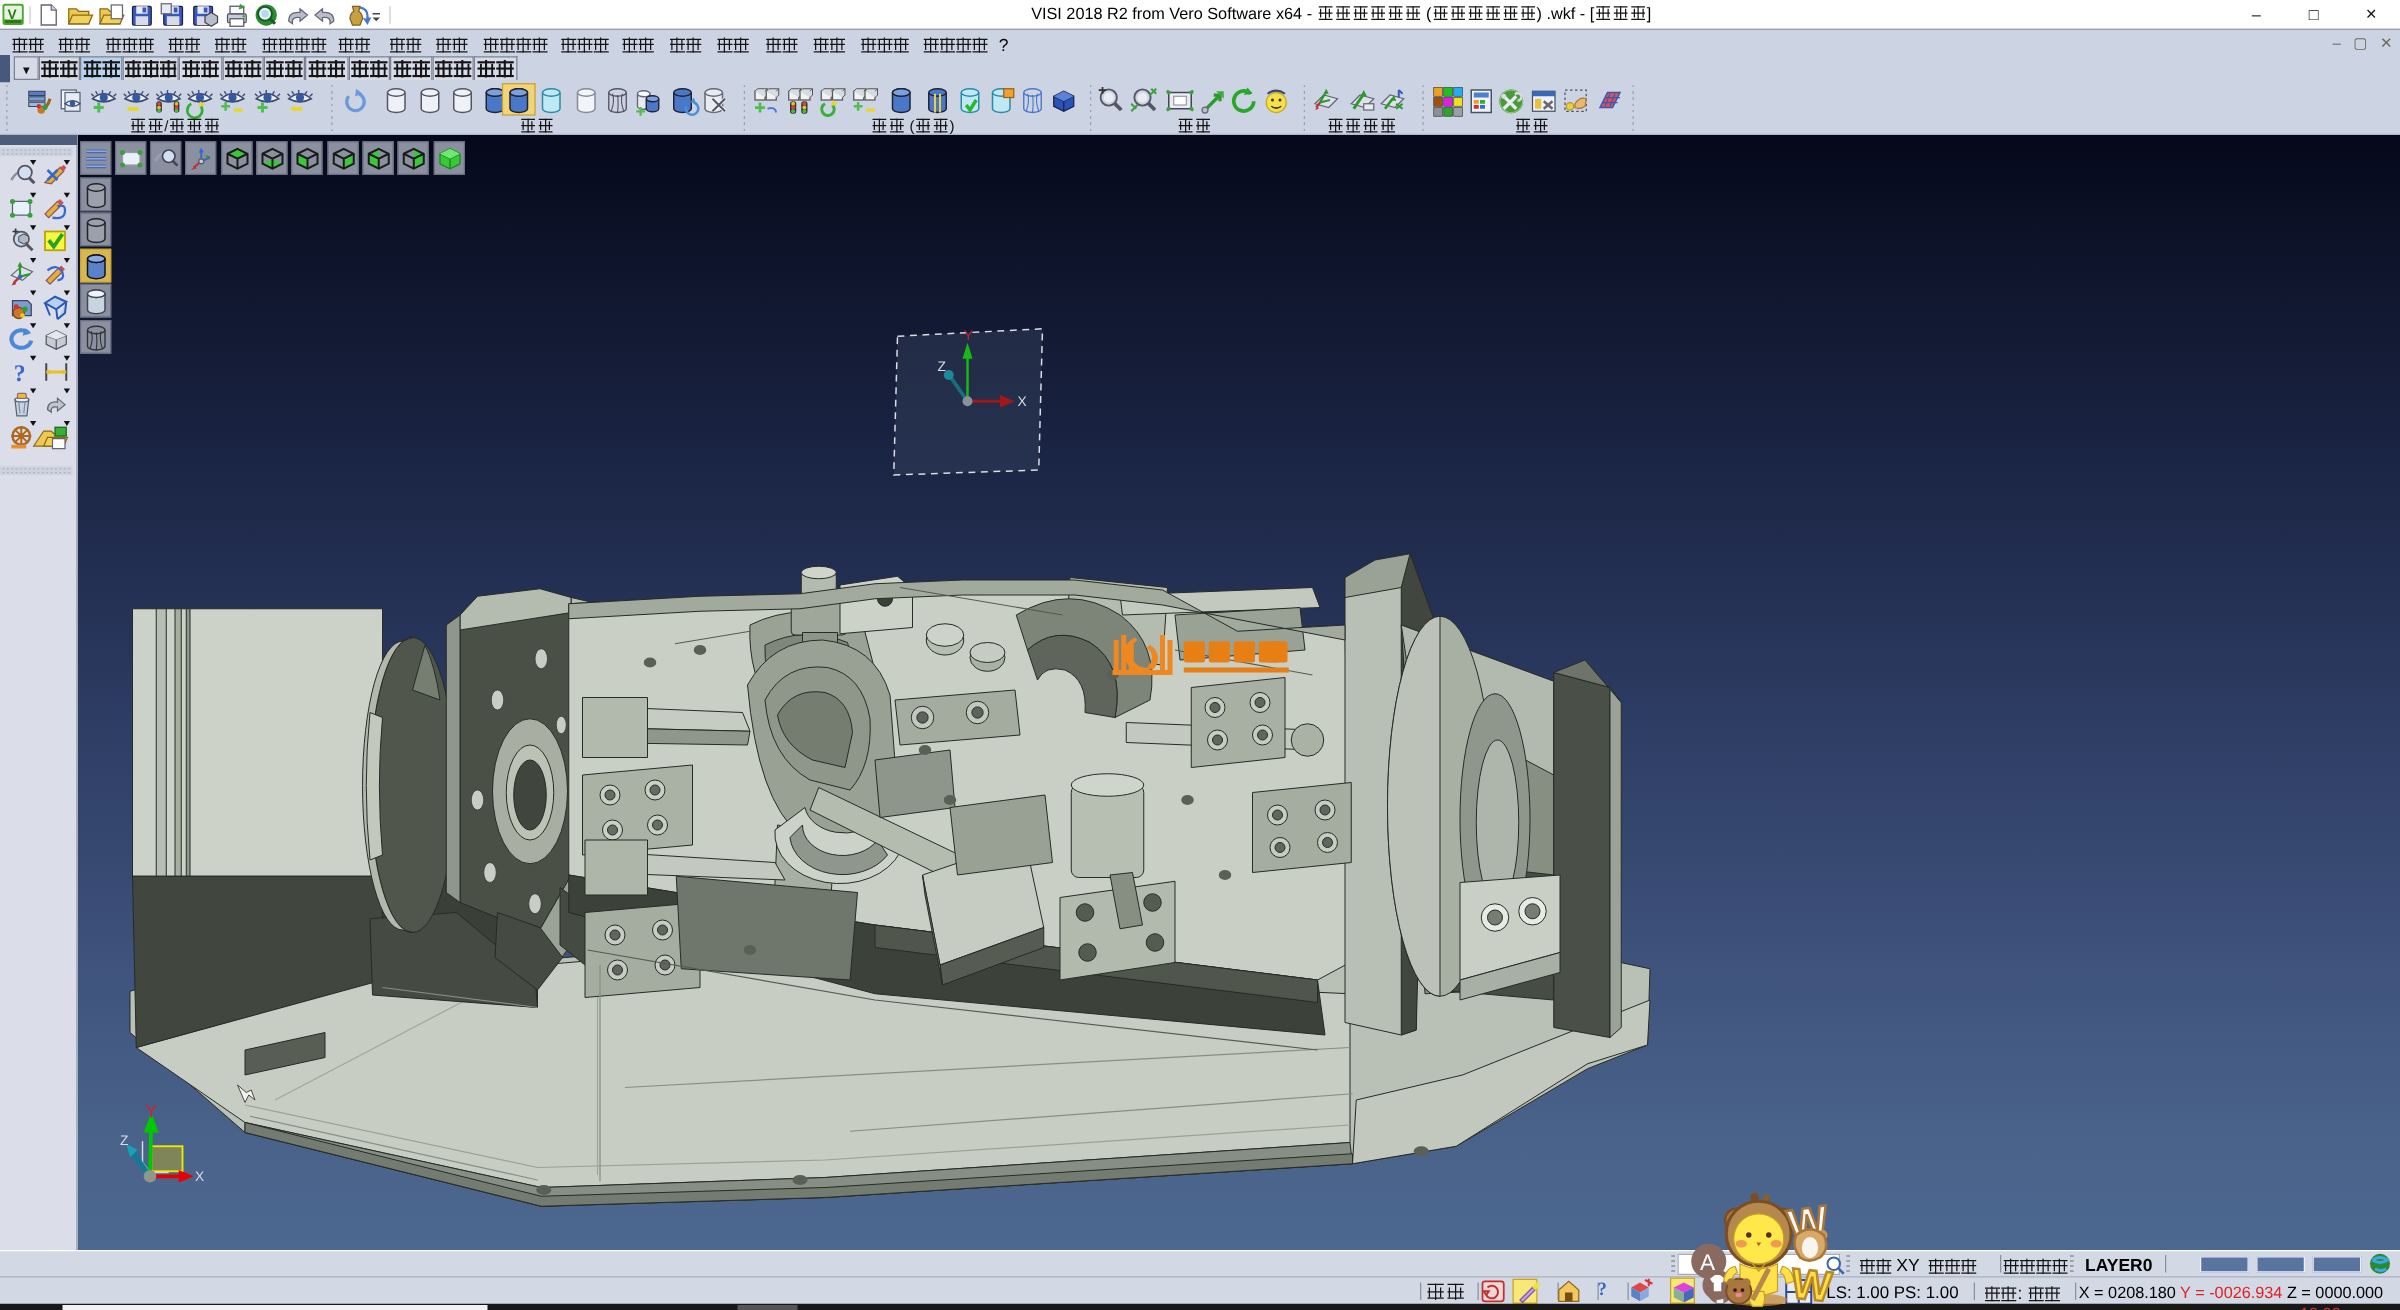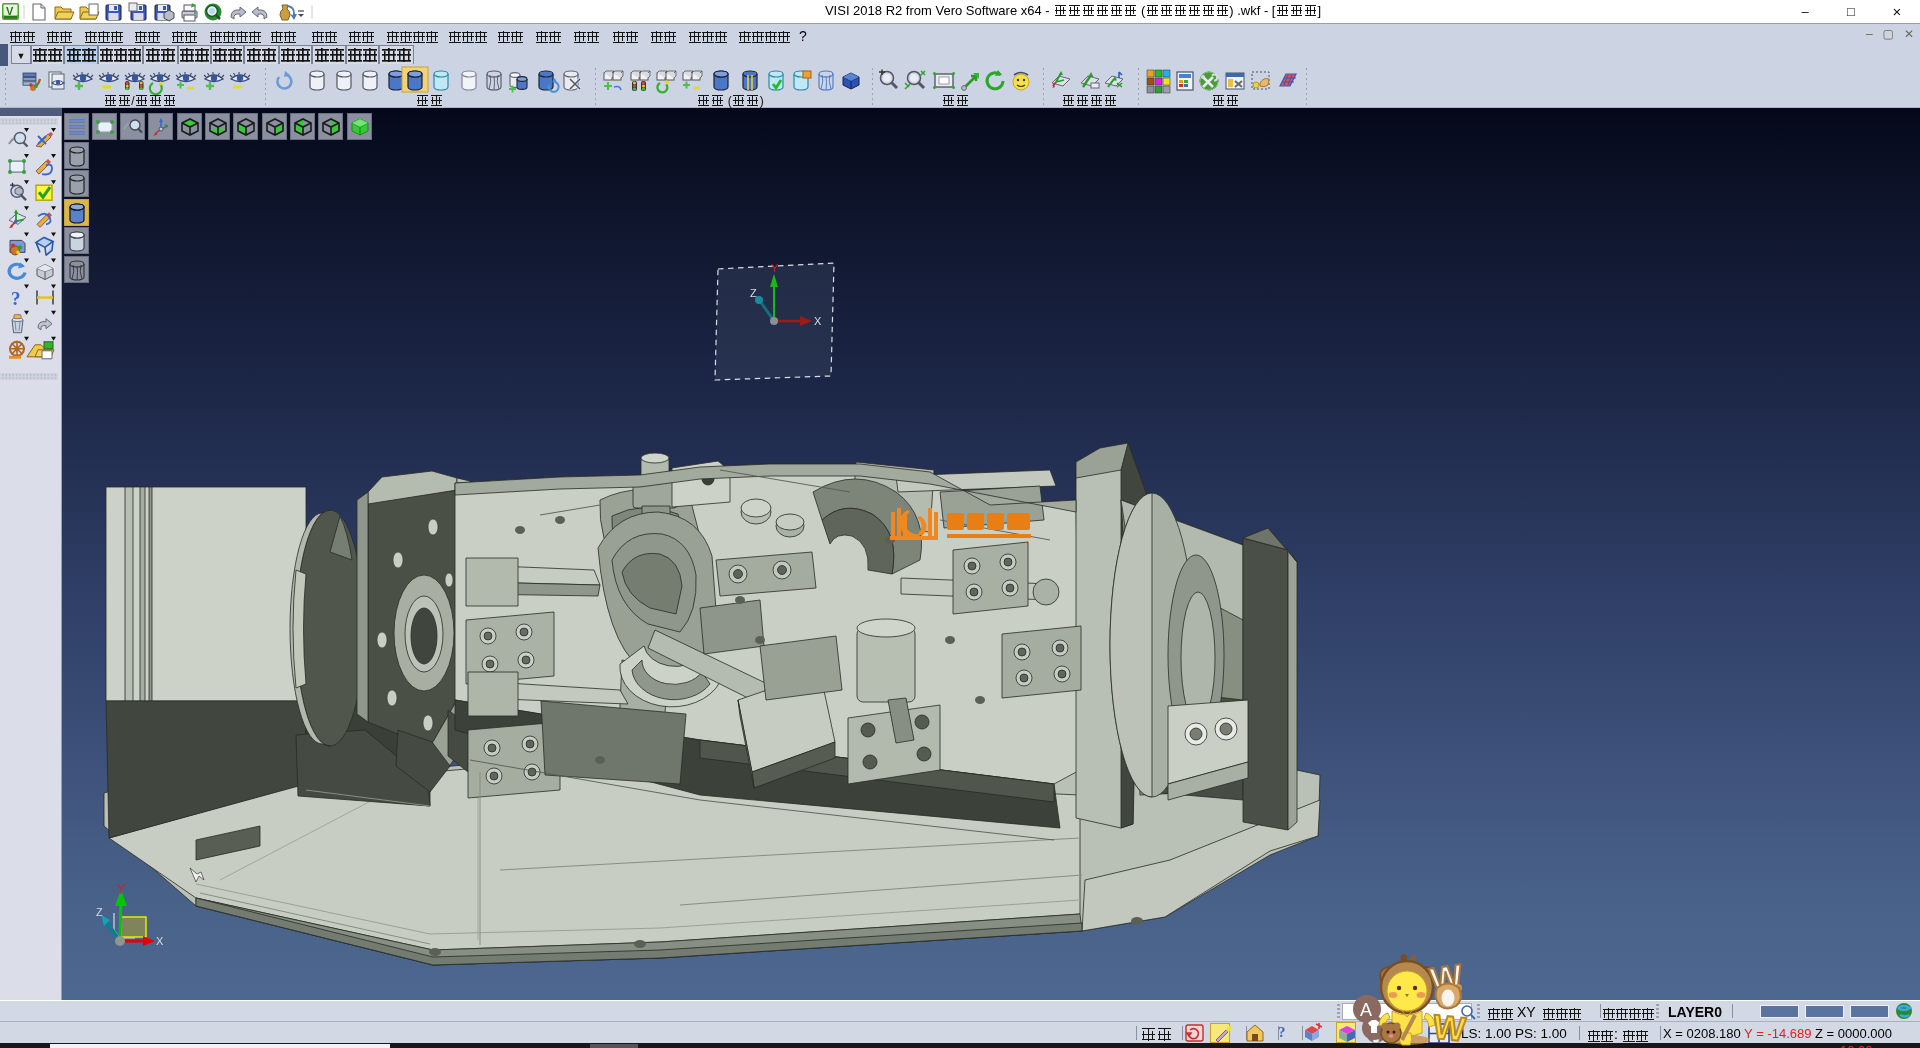--- a/index.html
+++ b/index.html
@@ -1062,21 +1062,21 @@
       <svg width="26" height="23" style="position:absolute;left:1427px;top:0">
         <rect x="2" y="2" width="20" height="19" fill="#e8ecf2" stroke="#334a88" stroke-width="1.6"></rect>
         <path d="M12 2 v19 M2 11.5 h20" stroke="#334a88" stroke-width="1.6"></path>
       </svg>
       <span class="lat" style="position:absolute;left:1461px;top:4px;font-size:13.5px">LS: 1.00 PS: 1.00</span>
       <div class="sep" style="position:absolute;left:1573px;top:4px"></div>
       <span style="position:absolute;left:1587px;top:5px"><i class="c mn"></i><i class="c mn"></i></span>
       <span class="lat" style="position:absolute;left:1614px;top:4px">: </span>
       <span style="position:absolute;left:1622px;top:5px"><i class="c mn"></i><i class="c mn"></i></span>
       <div class="sep" style="position:absolute;left:1654px;top:4px"></div>
-      <span class="lat" style="position:absolute;left:1663px;top:4px;font-size:13px">X = 0208.180 <span style="color:#e02020">Y = -14.689</span> Z = 0000.000</span>
+      <span class="lat" style="position:absolute;left:1663px;top:4px;font-size:13px">X = 0208.180 <span style="color:#e02020">Y = -0026.934</span> Z = 0000.000</span>
     </div>
   <div id="bstrip">
       <div style="position:absolute;left:50px;top:1px;width:340px;height:4px;background:#f2f2f2"></div>
       <div style="position:absolute;left:590px;top:1px;width:48px;height:4px;background:#555"></div>
       <div style="position:absolute;left:1840px;top:0;color:#e03030;font-size:13px;height:5px;overflow:hidden">10.00</div>
     </div>
 <svg width="170" height="103" viewBox="0 0 170 103" style="position:absolute;left:1340px;top:945px;z-index:5">
       <circle cx="27" cy="64" r="14" fill="#8a6a60"></circle>
       <text x="20" y="71" font-size="18" fill="#fff" font-family="Liberation Sans">A</text>
       <circle cx="34" cy="83" r="12" fill="#8a6a60"></circle>

